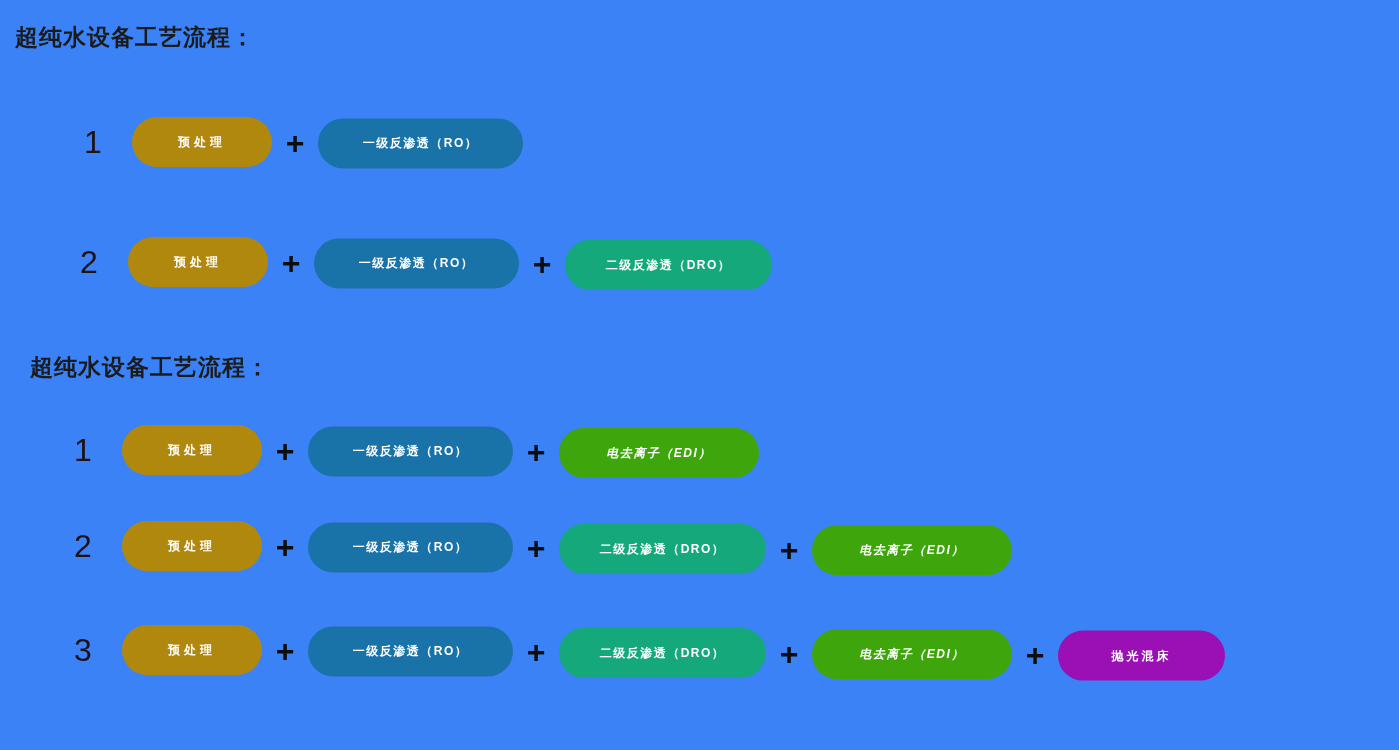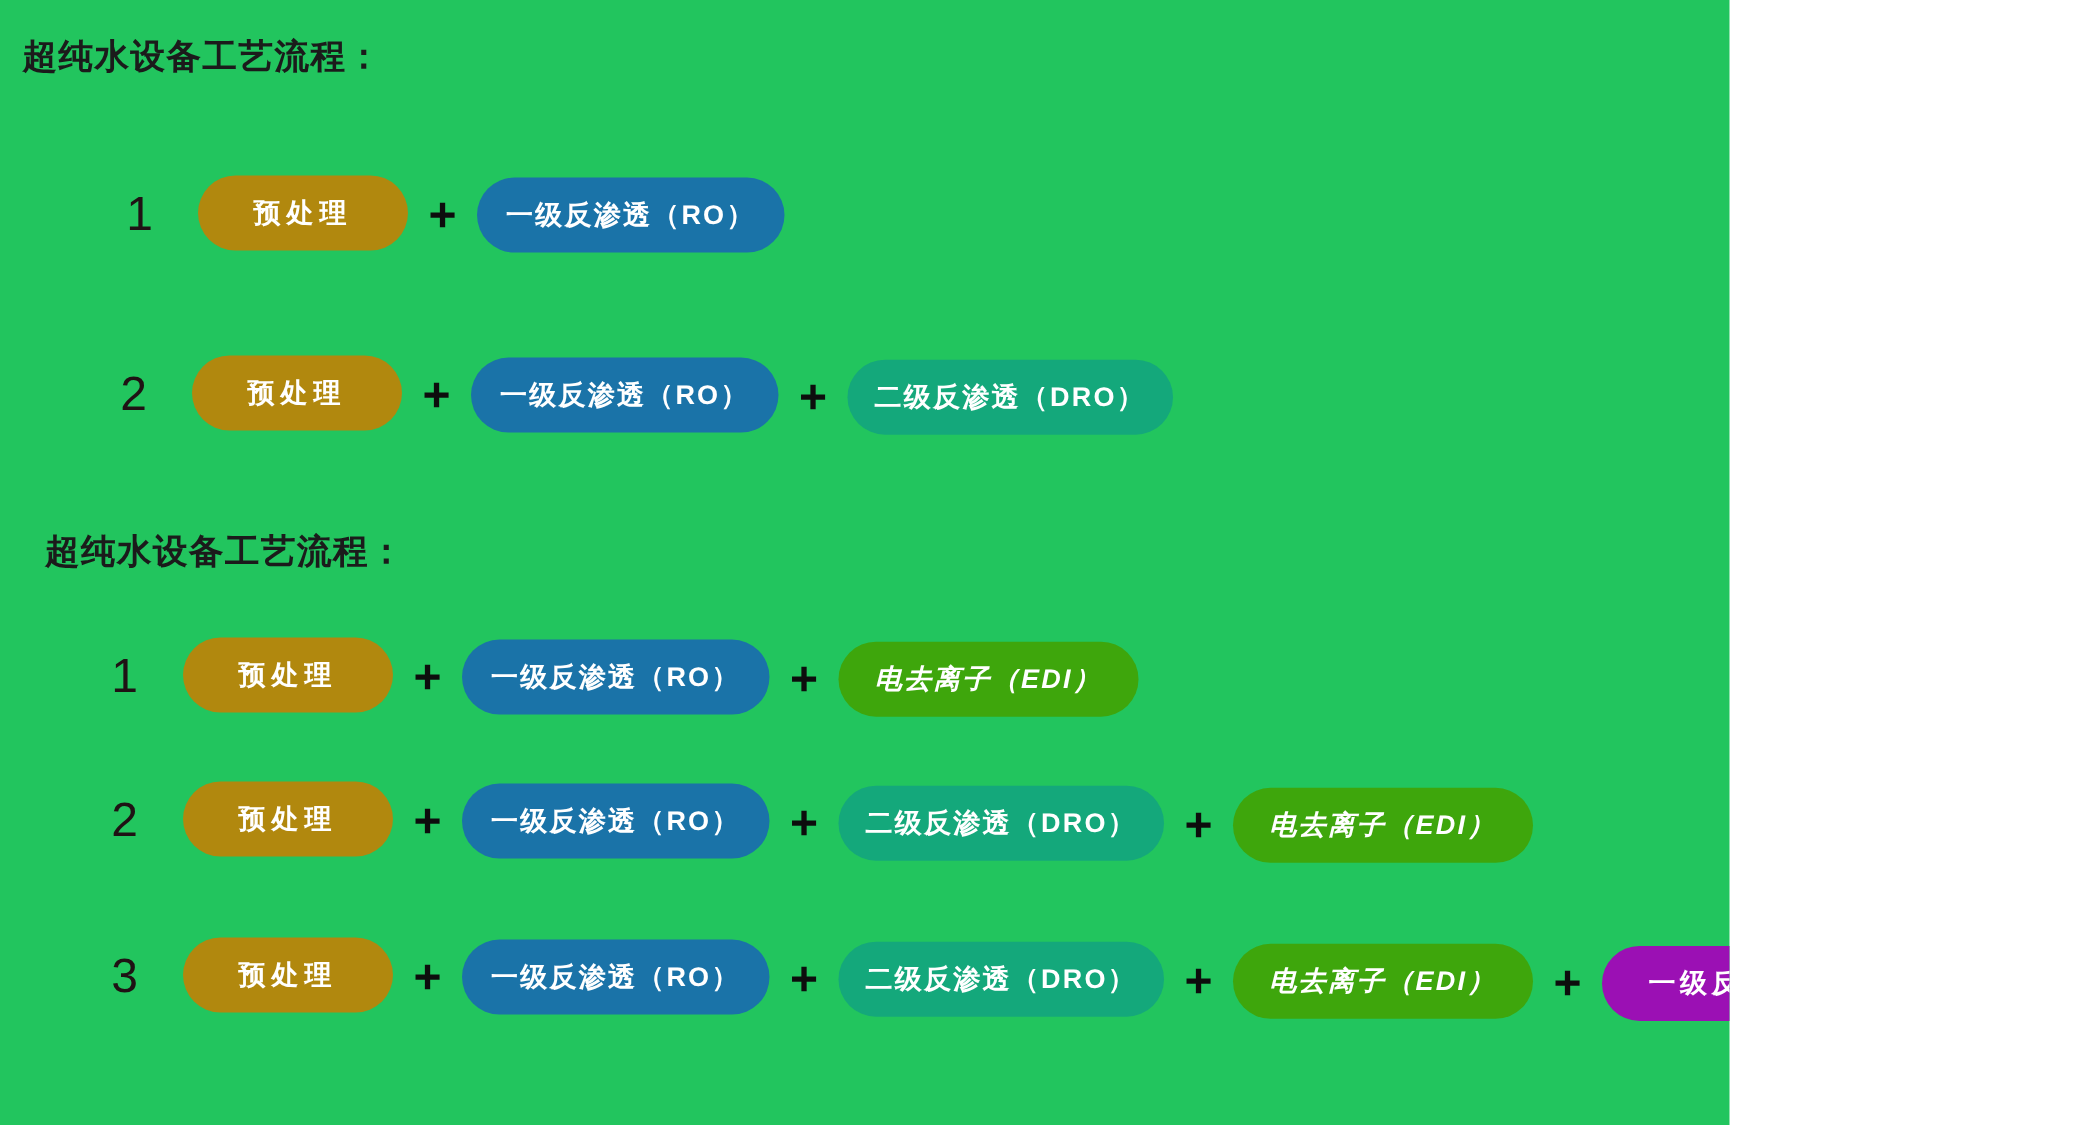--- a/index.html
+++ b/index.html
@@ -1,20 +1,20 @@
 <!DOCTYPE html>
 <html><head>
 <meta charset="utf-8">
 <style>
   html, body { margin: 0; padding: 0; background: #ffffff; }
   .canvas {
     position: relative;
-    width: 1153px;
+    width: 1399px;
     height: 750px;
-    background: #22c55e;
+    background: #3b82f6;
     font-family: "Liberation Sans", "DejaVu Sans", sans-serif;
     overflow: hidden;
   }
   .section-title {
     position: absolute;
     margin: 0;
     font-size: 23px;
     font-weight: 700;
     color: #1b1b1b;
     letter-spacing: 1px;
@@ -46,21 +46,21 @@
     margin-right: 12px;
     line-height: 50px;
   }
   .pill {
     display: inline-flex;
     align-items: center;
     justify-content: center;
     height: 50px;
     border-radius: 26px;
     color: #ffffff;
-    font-size: 18px;
+    font-size: 12px;
     font-weight: 700;
     letter-spacing: 1.5px;
     margin: 0 12px;
     box-sizing: border-box;
     padding: 0 18px;
   }
   .pill:first-of-type { margin-left: 0; }
   .pill-gold   { min-width: 140px; letter-spacing: 4px; }
   .pill-blue   { min-width: 205px; text-align: center; }
   .pill-teal   { min-width: 207px; }
@@ -122,16 +122,16 @@
   <div class="flow-row row-2-3">
       <span class="row-number">3</span>
       <span class="pill pill-gold" style="background: rgb(177, 136, 14); color: rgb(255, 255, 255); transform: translateY(0px);">预处理</span>
       <span class="plus-operator" style="transform: translateY(0.7px);">+</span>
       <span class="pill pill-blue" style="background: rgb(26, 115, 168); color: rgb(255, 255, 255); transform: translateY(1.4px);">一级反渗透（RO）</span>
       <span class="plus-operator" style="transform: translateY(2.1px);">+</span>
       <span class="pill pill-teal" style="background: rgb(20, 168, 123); color: rgb(255, 255, 255); transform: translateY(2.8px);">二级反渗透（DRO）</span>
       <span class="plus-operator" style="transform: translateY(3.5px);">+</span>
       <span class="pill pill-green" style="background: rgb(62, 166, 12); color: rgb(255, 255, 255); transform: translateY(4.2px);">电去离子（EDI）</span>
       <span class="plus-operator" style="transform: translateY(4.9px);">+</span>
-      <span class="pill pill-purple" style="background: rgb(155, 16, 180); color: rgb(255, 255, 255); transform: translateY(5.6px);">一级反渗透</span>
+      <span class="pill pill-purple" style="background: rgb(155, 16, 180); color: rgb(255, 255, 255); transform: translateY(5.6px);">抛光混床</span>
     </div>
 
 </div>
 
 </body></html>

